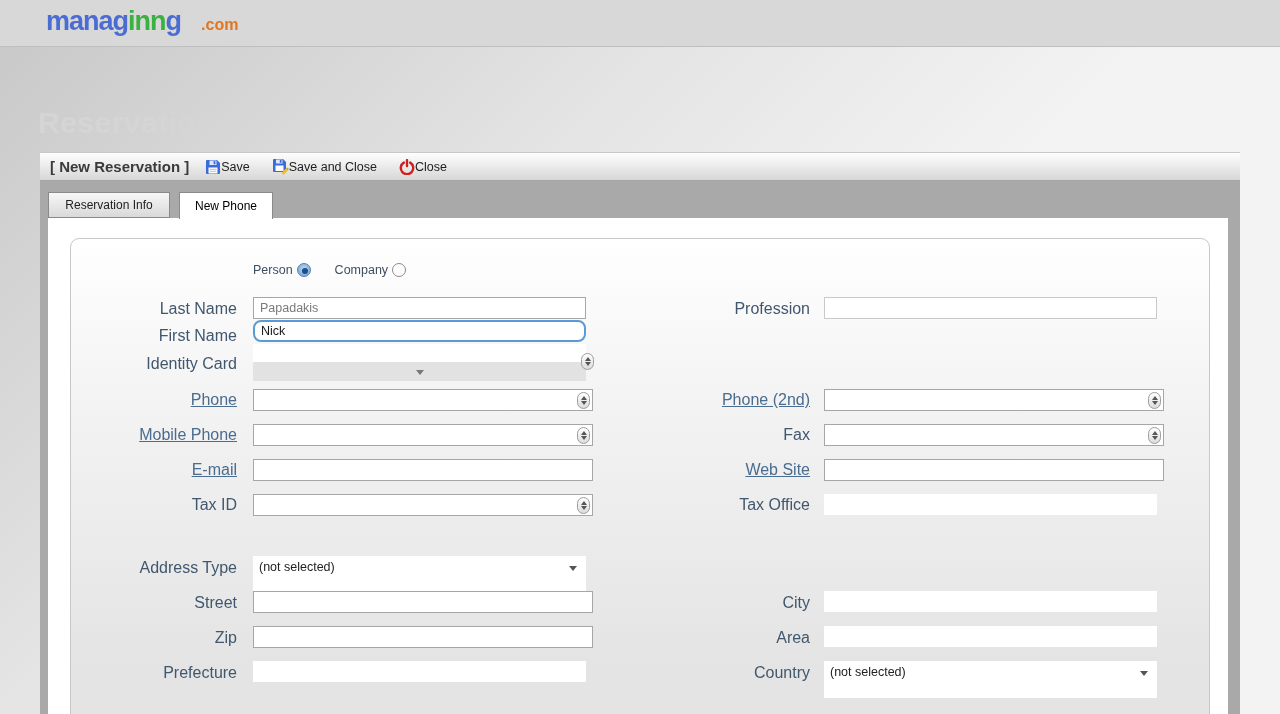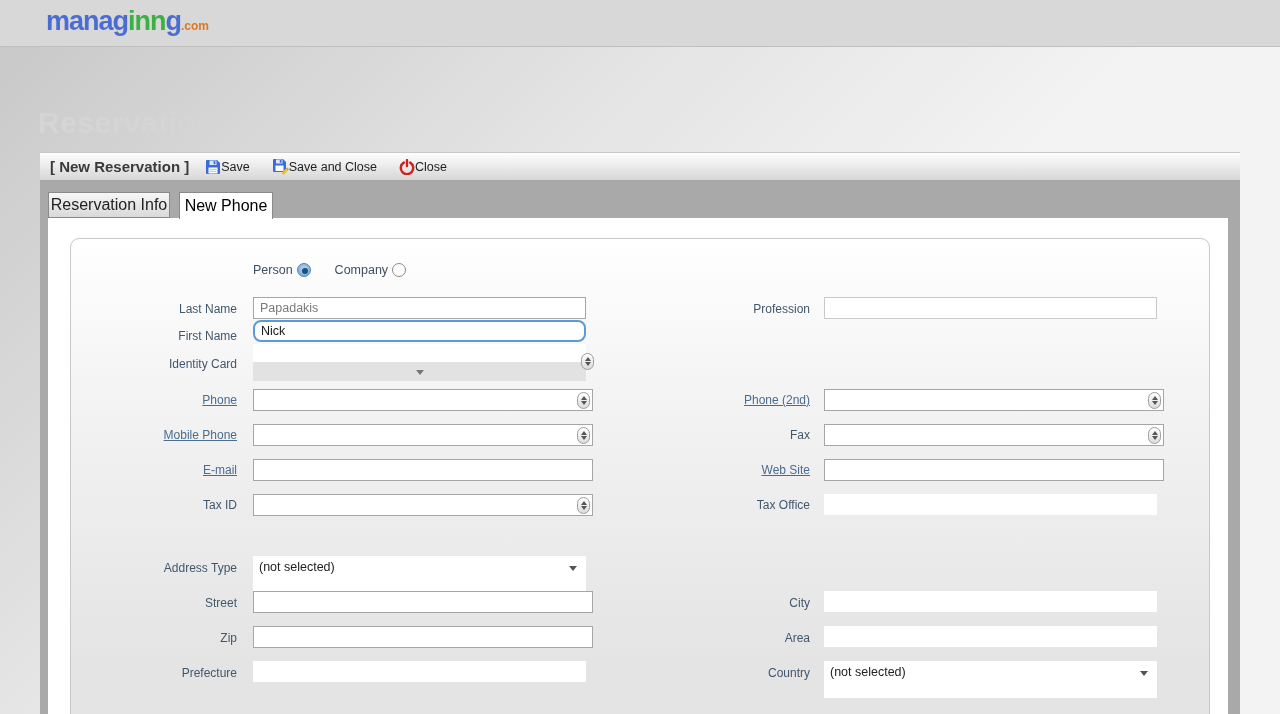--- a/index.html
+++ b/index.html
@@ -8,21 +8,21 @@
   #screen { position:absolute; left:0; top:0; width:1280px; height:714px;
             background:linear-gradient(135deg,#c7c7c7 0%,#e4e4e4 35%,#f3f3f3 60%); overflow:hidden; }
 
   
   .top-band { position:absolute; left:0; top:0; width:1280px; height:47px;
               background:#d8d8d8; border-bottom:1px solid #bfbfbf; }
   .logo { position:absolute; left:46px; top:6px; font-size:27px; font-weight:bold;
           letter-spacing:-1px; cursor:pointer; }
   .logo .blue { color:#4a6cd3; }
   .logo .green { color:#3cb043; }
-  .logo .com { color:#e0761e; font-size:12px; font-weight:bold; letter-spacing:0; margin-left:0; }
+  .logo .com { color:#e0761e; font-size:16px; font-weight:bold; letter-spacing:0; margin-left:20px; }
 
   
   .navbar { position:absolute; left:40px; top:68px; width:1200px; height:28px;
             background:linear-gradient(#8d927f,#6b705c); border:1px solid #51563f;
             display:flex; align-items:center; padding-left:10px; color:#fff;
             font-size:12px; font-weight:bold; }
   .nav-item { padding:0 9px; cursor:pointer; white-space:nowrap; }
   .nav-sep { width:1px; height:26px; background:#9aa08d; margin:0 8px; }
   .nav-caret { display:inline-block; width:0; height:0; border-left:4px solid transparent;
                border-right:4px solid transparent; border-top:5px solid #f2f2f2; margin-left:6px; }
@@ -39,34 +39,34 @@
              border-bottom:1px solid #a5a5a5; display:flex; align-items:center; padding-left:10px; }
   .tb-context { font-size:15px; font-weight:bold; color:#3a3a3a; margin-right:16px; }
   .tb-btn { display:flex; align-items:center; font-size:12.5px; color:#222;
             margin-right:22px; cursor:pointer; }
 
   
   .gray-body { position:absolute; left:40px; top:181px; width:1200px; height:533px; background:#a9a9a9; }
   .white-panel { position:absolute; left:48px; top:218px; width:1180px; height:496px; background:#ffffff; }
 
   
-  .tab { position:absolute; height:26px; top:192px; font-size:16px; display:flex;
+  .tab { position:absolute; height:26px; top:192px; font-size:12px; display:flex;
          align-items:center; justify-content:center; cursor:pointer; }
   .tab-inactive { left:48px; width:122px; background:linear-gradient(#f7f7f7,#d9d9d9);
                   border:1px solid #8a8a8a; color:#222; }
   .tab-active { left:179px; width:94px; height:27px; background:#ffffff;
                 border:1px solid #8a8a8a; border-bottom:none; color:#000; z-index:3; }
 
   
   .form-panel { position:absolute; left:70px; top:238px; width:1140px; height:500px;
                 background:linear-gradient(#ffffff 0%,#f4f4f4 30%,#e4e4e4 85%);
                 border:1px solid #c8c8c8; border-radius:9px; }
 
   
-  .lbl { position:absolute; font-size:12px; color:#41576d; height:16px; line-height:16px; }
+  .lbl { position:absolute; font-size:16px; color:#41576d; height:16px; line-height:16px; }
   .lbl-l { left:40px; width:197px; text-align:right; }
   .lbl-r { left:640px; width:170px; text-align:right; }
   .lbl.link { text-decoration:underline; color:#4a6c8e; cursor:pointer; }
 
   
   .txt { position:absolute; height:22px; border:1px solid #a6a6a6; background:#fff;
          font-family:"Liberation Sans","DejaVu Sans",sans-serif; font-size:12.5px;
          color:#1a1a1a; padding:0 6px; outline:none; }
   .txt.lite { border-color:#c9c9c9; }
   .txt.flat { border:none; height:21px; }

